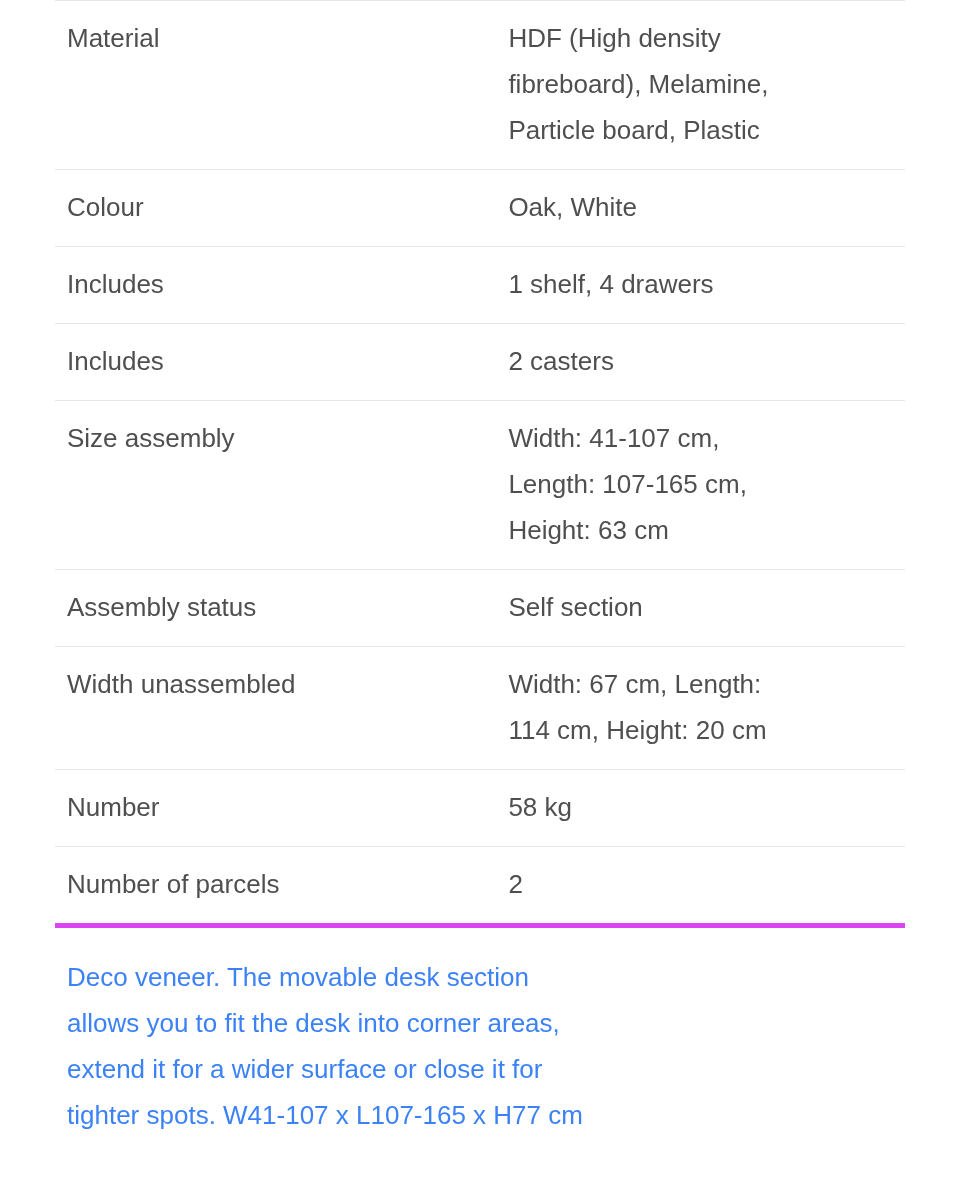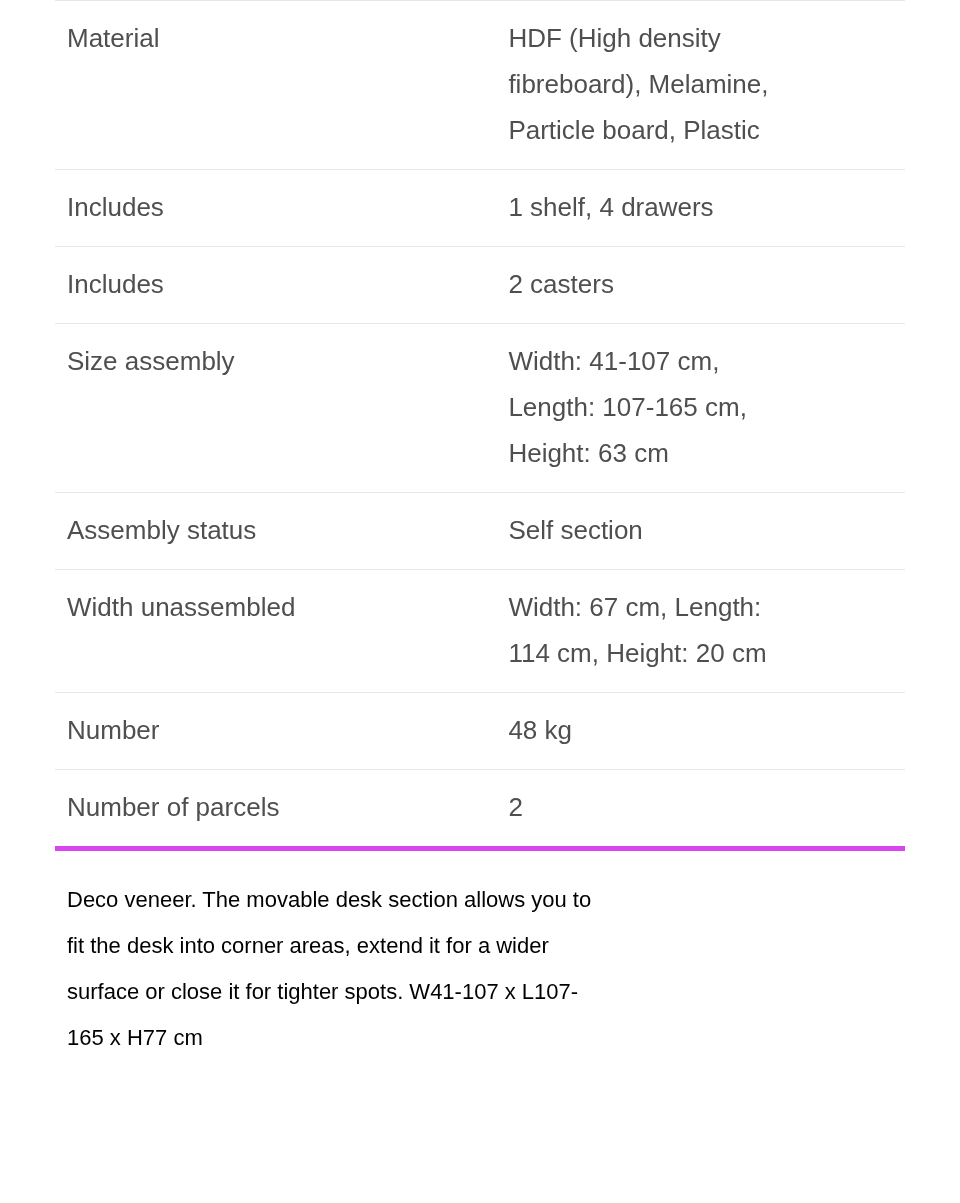--- a/index.html
+++ b/index.html
@@ -54,43 +54,51 @@
   .value-inner {
     display: block;
     max-width: 295px;
   }
   .label-inner {
     display: block;
   }
   .description {
     margin: 26px 0 0 55px;
     width: 540px;
-    font-size: 22px;
+    font-size: 26px;
     line-height: 46px;
-    color: #000000;
+    color: #3b82f6;
     padding-left: 12px;
     box-sizing: border-box;
   }
   .bottom-space {
     height: 60px;
   }
 </style>
 </head>
 <body>
 
 <div class="page">
 
   <table class="spec-table">
     <tbody>
       <tr>
         <td class="label">
             <span class="label-inner">Material</span>
           </td>
         <td class="value">
             <span class="value-inner">HDF (High density fibreboard), Melamine, Particle board, Plastic</span>
+          </td>
+      </tr>
+      <tr>
+        <td class="label">
+            <span class="label-inner">Colour</span>
+          </td>
+        <td class="value">
+            <span class="value-inner">Oak, White</span>
           </td>
       </tr>
       <tr>
         <td class="label">
             <span class="label-inner">Includes</span>
           </td>
         <td class="value">
             <span class="value-inner">1 shelf, 4 drawers</span>
           </td>
       </tr>
@@ -124,21 +132,21 @@
           </td>
         <td class="value">
             <span class="value-inner">Width: 67 cm, Length: 114 cm, Height: 20 cm</span>
           </td>
       </tr>
       <tr>
         <td class="label">
             <span class="label-inner">Number</span>
           </td>
         <td class="value">
-            <span class="value-inner">48 kg</span>
+            <span class="value-inner">58 kg</span>
           </td>
       </tr>
       <tr>
         <td class="label">
             <span class="label-inner">Number of parcels</span>
           </td>
         <td class="value">
             <span class="value-inner">2</span>
           </td>
       </tr>

